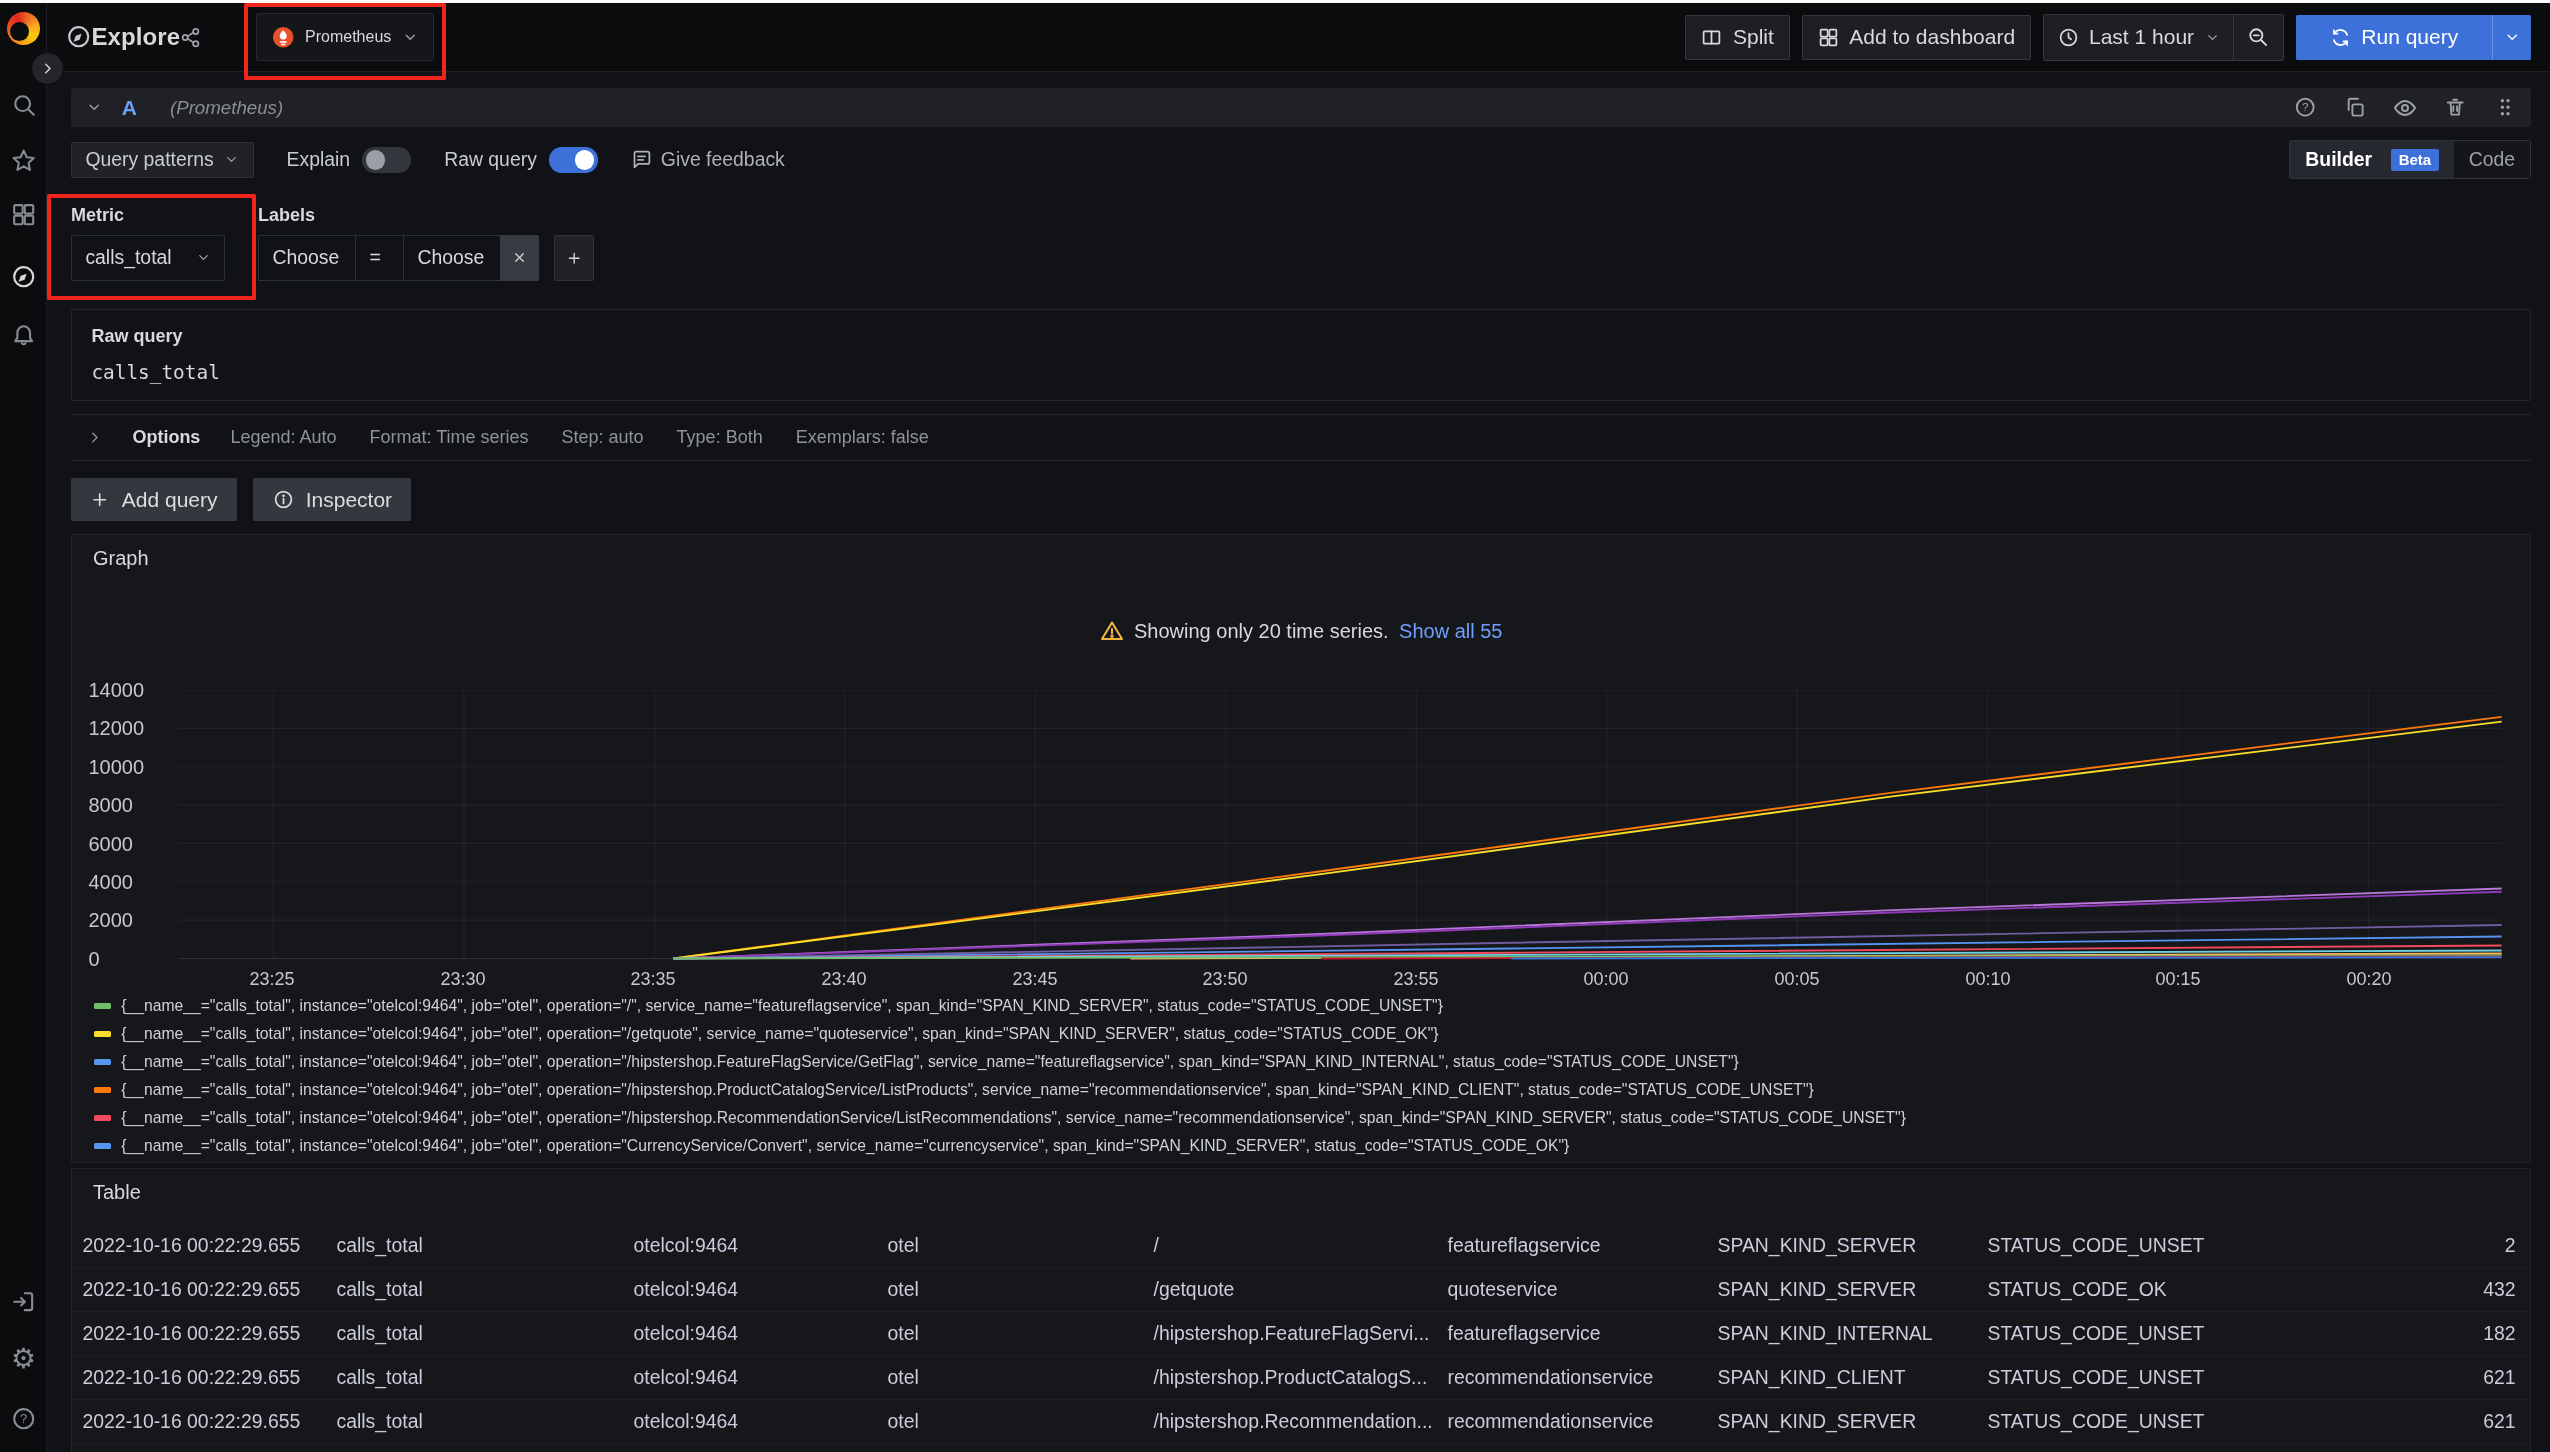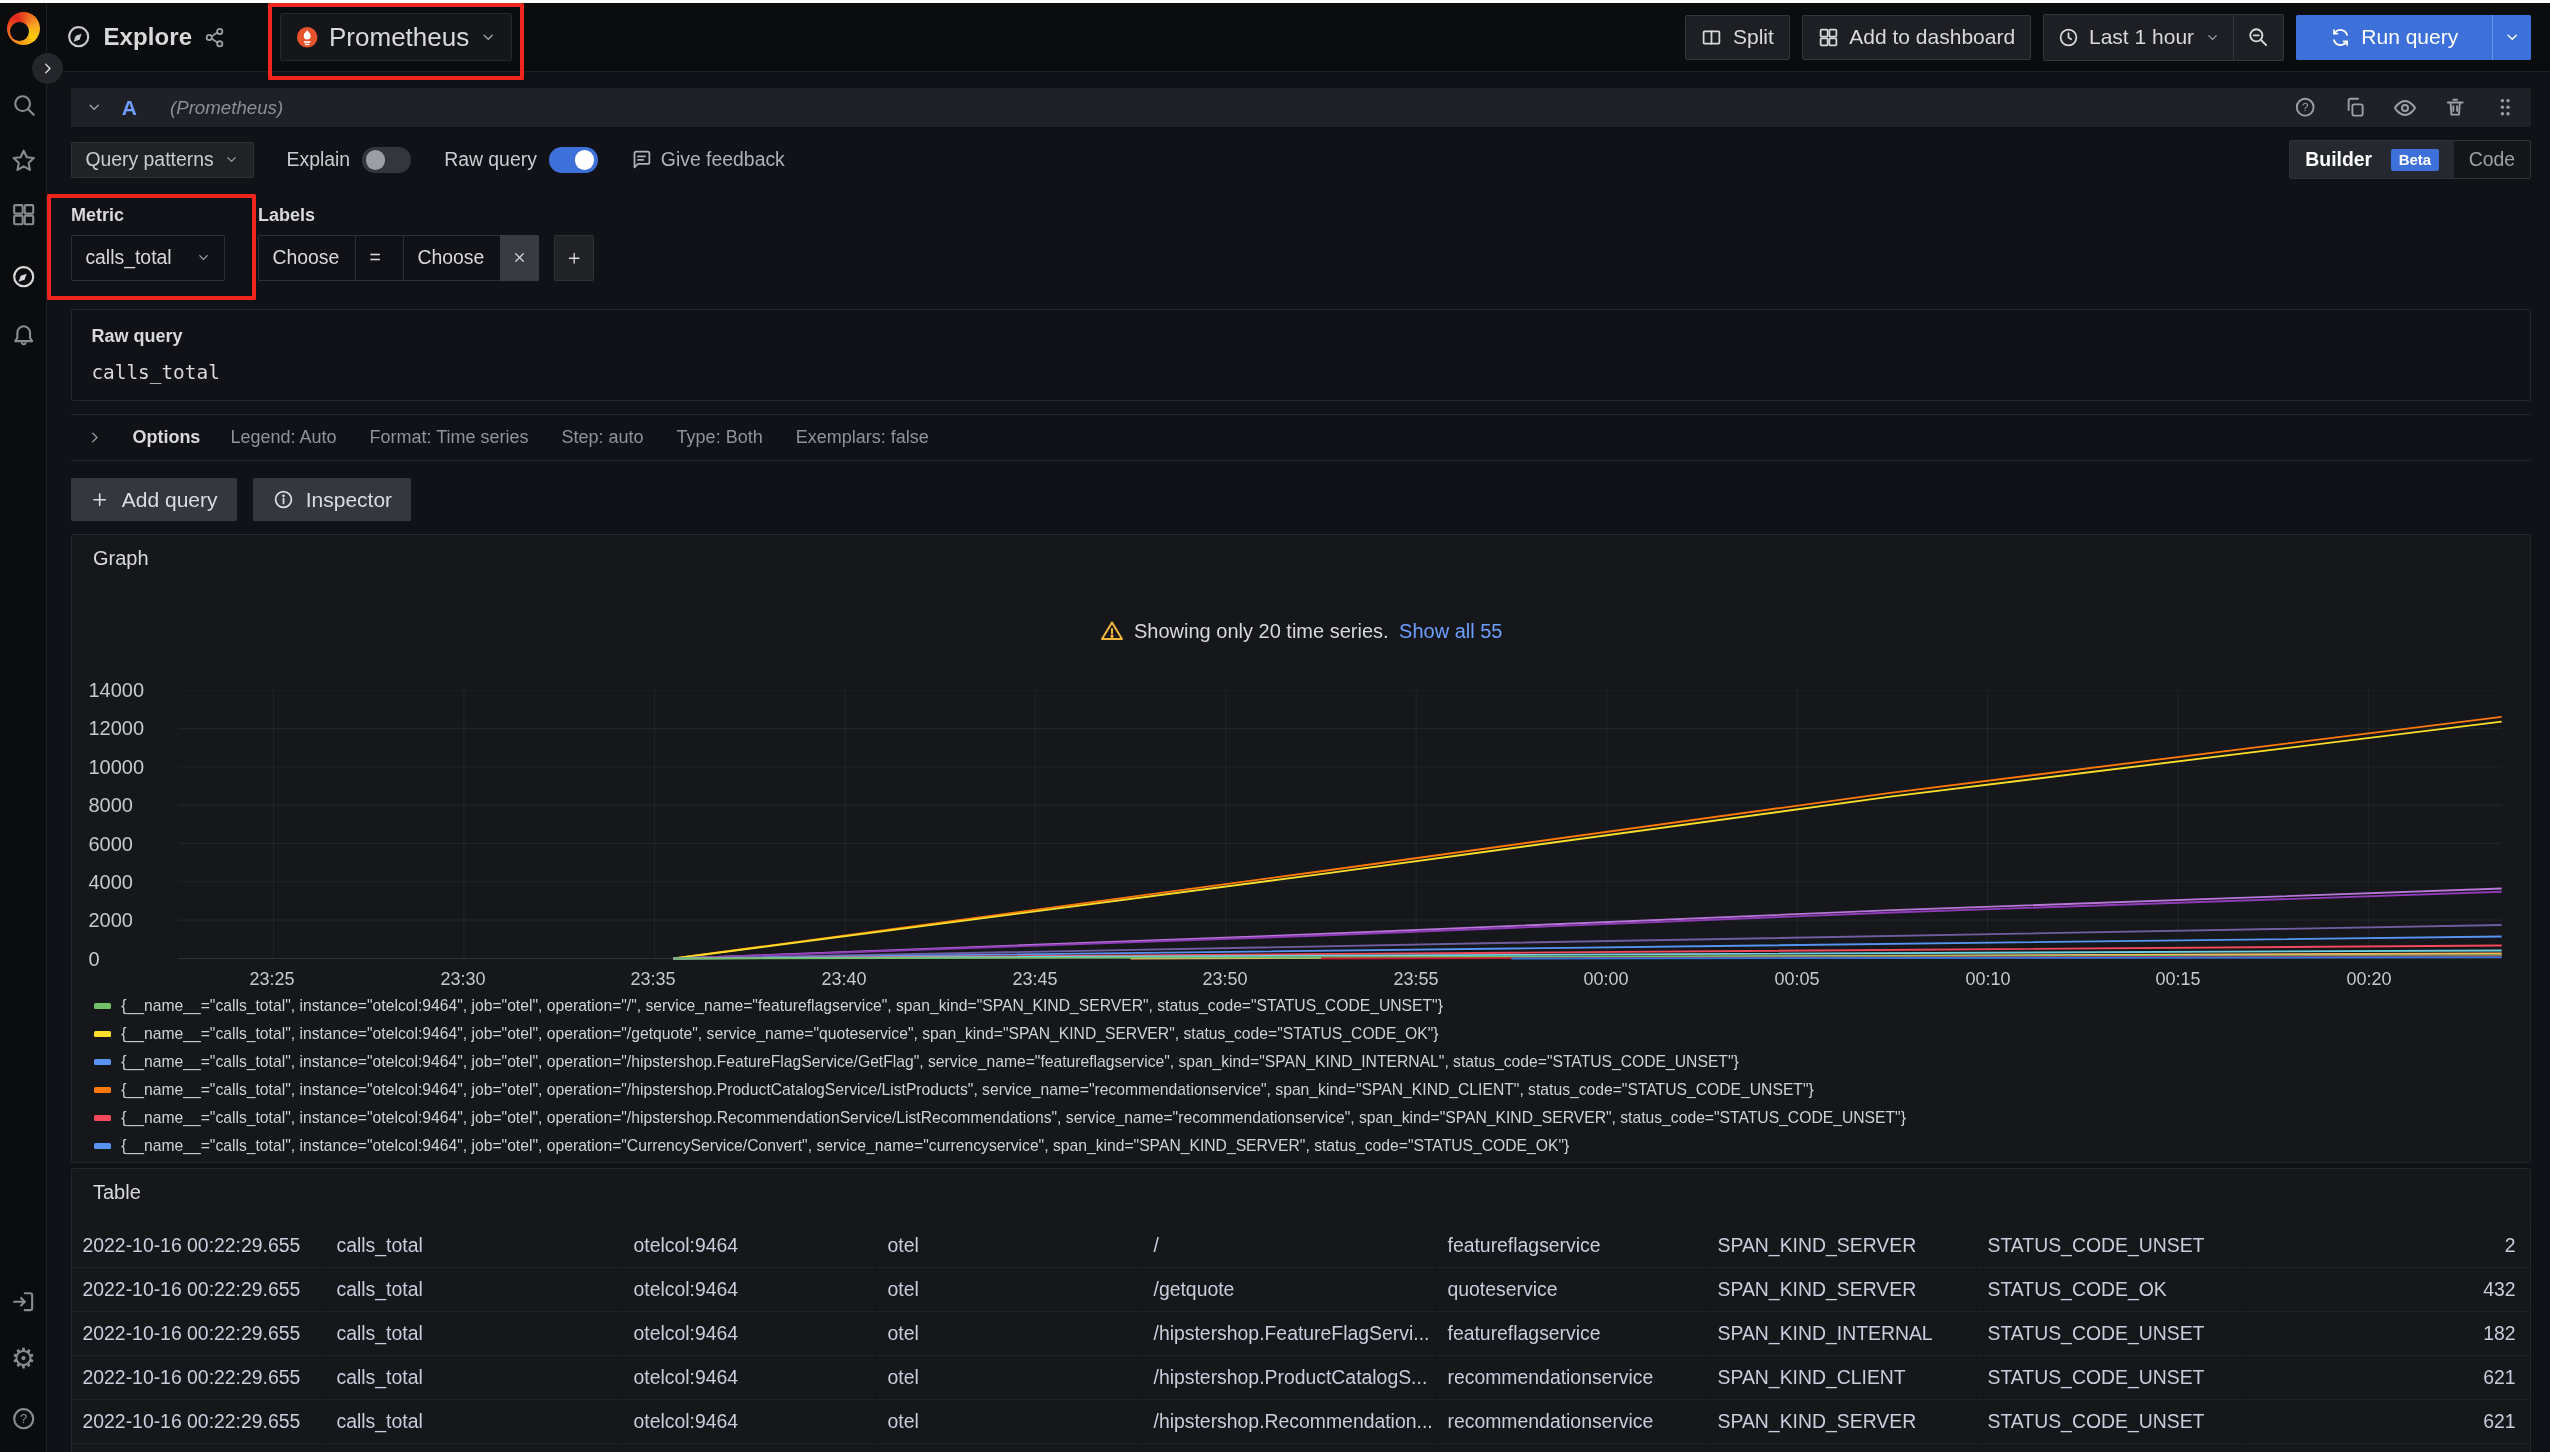--- a/index.html
+++ b/index.html
@@ -4,26 +4,26 @@
 <style>
   html,body{margin:0;padding:0;background:#111217;}
   body{width:2550px;height:1453px;overflow:hidden;font-family:"Liberation Sans",sans-serif;-webkit-font-smoothing:antialiased;}
   #app{position:relative;width:2550px;height:1453px;background:#111217;color:#d8d9da;}
   svg{display:block}
   .ic{stroke:currentColor;fill:none;stroke-width:2;stroke-linecap:round;stroke-linejoin:round}
 
   
   .top-white{position:absolute;top:0;left:0;width:100%;height:3px;background:#fbfbfb;z-index:9}
   .toolbar{position:absolute;top:3px;left:0;width:100%;height:69px;background:#0b0c0e;border-bottom:0.7px solid #1e2024;box-sizing:border-box;display:flex;align-items:center;padding:0 19.4px 0 66px;z-index:2}
-  .explore-left{display:flex;align-items:center;gap:12px}
+  .explore-left{display:flex;align-items:center;}
   .explore-title{font-size:24px;font-weight:600;color:#d8d9da;letter-spacing:0.1px}
   .share-ic{color:#9da0a6}
   .ds-picker-wrap{position:relative;margin-left:55px}
   .ds-picker{display:flex;align-items:center;gap:10.5px;height:46px;padding:0 15px;background:#141619;border:0.7px solid #26282e;border-radius:1.5px;cursor:pointer}
-  .ds-name{font-size:26px;color:#d8d9da}
+  .ds-name{font-size:16px;color:#d8d9da}
   .chev{color:#9da0a6}
   .annotation{position:absolute;border:4.5px solid #ee261d;border-radius:1.5px;pointer-events:none;z-index:8}
   .annot-ds{left:-12px;top:-10.5px;right:-12px;bottom:-19.4px}
   .toolbar-right{margin-left:auto;display:flex;align-items:center;gap:12px}
   .tb-btn{display:flex;align-items:center;gap:10.5px;height:43px;padding:0 15px;background:#1d1f24;border:0.7px solid #34373d;border-radius:1.5px;font-size:21px;font-weight:500;color:#d8d9da;cursor:pointer}
   .tb-group{display:flex;align-items:stretch;height:45px;background:#1d1f24;border:0.7px solid #34373d;border-radius:1.5px;overflow:hidden}
   .tb-seg{display:flex;align-items:center;gap:10.5px;padding:0 13.4px;font-size:21px;font-weight:500;color:#d8d9da;cursor:pointer}
   .tb-divider{width:0.7px;background:#34373d}
   .run-btn{display:flex;align-items:stretch;height:45px;background:#3d71d9;border-radius:1.5px;overflow:hidden;color:#fff}
   .run-main{display:flex;align-items:center;gap:10.5px;padding:0 34px;font-size:21px;font-weight:500;cursor:pointer}

